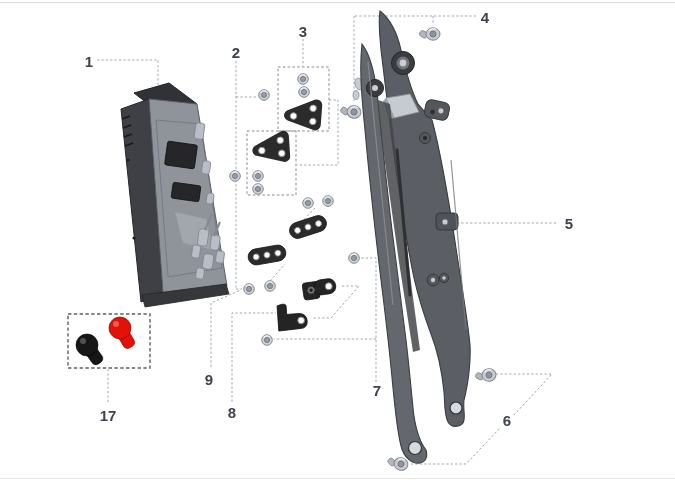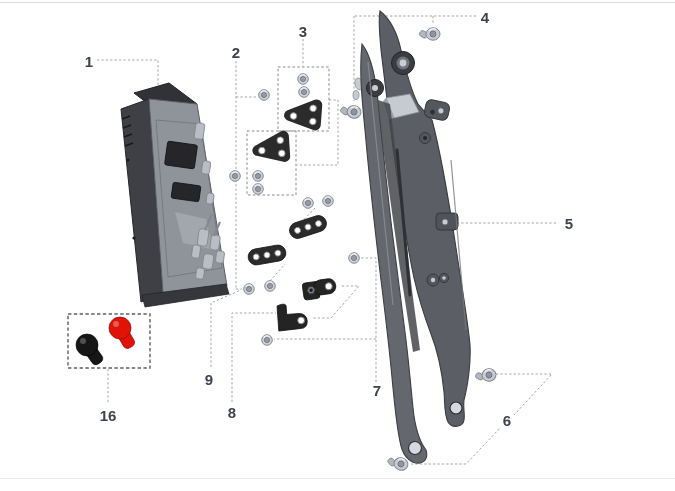--- a/index.html
+++ b/index.html
@@ -211,15 +211,15 @@
 
   <div class="callout" style="left:89px;top:61px;">1</div>
   <div class="callout" style="left:236px;top:52px;">2</div>
   <div class="callout" style="left:303px;top:31px;">3</div>
   <div class="callout" style="left:485px;top:17px;">4</div>
   <div class="callout" style="left:569px;top:223px;">5</div>
   <div class="callout" style="left:507px;top:420px;">6</div>
   <div class="callout" style="left:377px;top:390px;">7</div>
   <div class="callout" style="left:232px;top:412px;">8</div>
   <div class="callout" style="left:209px;top:379px;">9</div>
-  <div class="callout" style="left:108px;top:415px;">16</div>
+  <div class="callout" style="left:108px;top:415px;">17</div>
 
 </div>
 
 </body></html>

